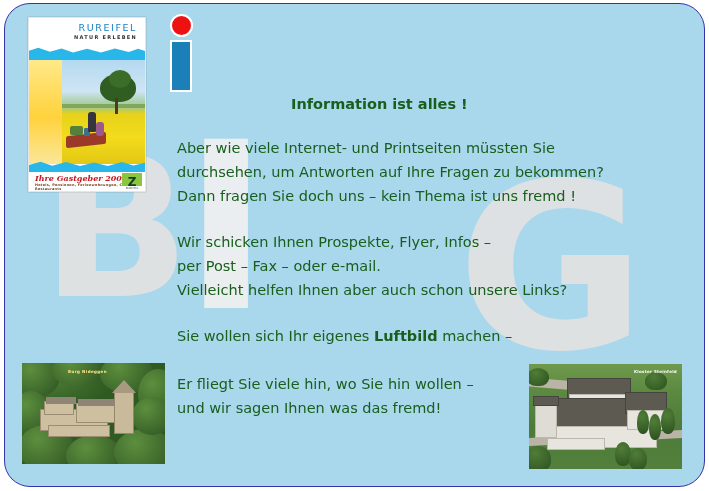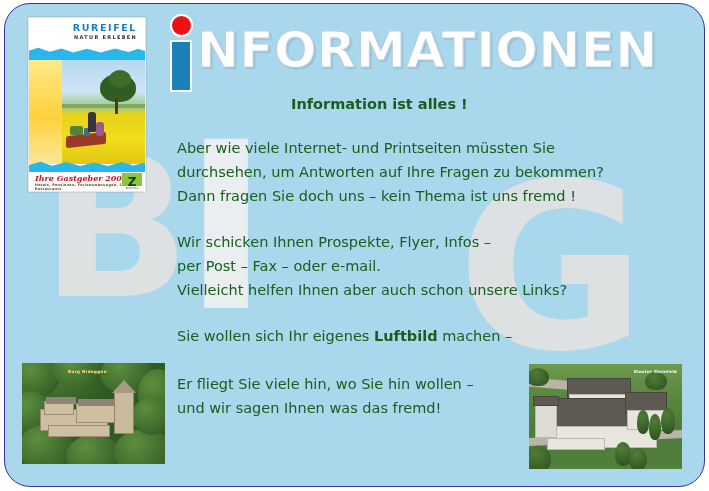--- a/index.html
+++ b/index.html
@@ -64,21 +64,21 @@
     border: 1px solid #e6e6e6;
     box-sizing: border-box;
   }
   #br-head {
     position: absolute; left: 0; top: 0; width: 100%; height: 32px;
     background: #ffffff; text-align: right;
   }
   #br-title {
     display: block;
     margin: 4px 8px 0 0;
-    font-size: 9.5px; font-weight: bold; letter-spacing: 1.6px;
+    font-size: 9.5px; font-weight: normal; letter-spacing: 1.6px;
     color: #1681c2; font-family: "DejaVu Sans", sans-serif;
   }
   #br-sub {
     display: block; margin: 1px 8px 0 0;
     font-size: 5px; font-weight: bold; letter-spacing: 1.3px;
     color: #333333;
   }
   
   #br-wave-top {
     position: absolute; left: 0; top: 28px; width: 100%; height: 17px;
@@ -327,21 +327,20 @@
           <span class="cap">RUREIFEL TOURISMUS</span>
         </div>
       </div>
     </div>
 
     <div id="hdr-i">
       <div id="hdr-dot"></div>
       <div id="hdr-bar"></div>
     </div>
 
-    <div id="hdr-title">NFORMATIONEN</div>
 
     <div id="body-text">
       <div id="heading">Information ist alles !</div>
 
       <p>
         <span>Aber wie viele Internet- und Printseiten müssten Sie</span><br>
         <span>durchsehen, um Antworten auf Ihre Fragen zu bekommen?</span><br>
         <span>Dann fragen Sie doch uns – kein Thema ist uns fremd !</span>
       </p>
 

